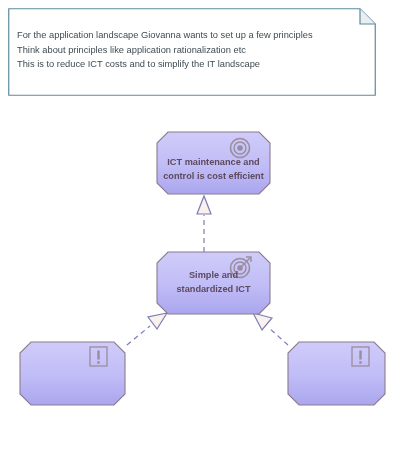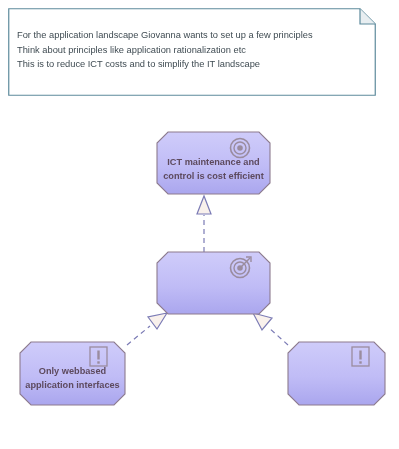--- a/index.html
+++ b/index.html
@@ -152,18 +152,18 @@
         <rect x="352" y="347" width="17" height="19" fill="none" stroke="#9a8c9e" stroke-width="1.3"></rect>
         <rect x="359.3" y="350.5" width="2.4" height="9" fill="#9a8c9e"></rect>
         <rect x="359.3" y="361.3" width="2.4" height="2.4" fill="#9a8c9e"></rect>
       </g>
     </g>
   </svg>
 
   <div class="el-label" style="left:157px; top:155px; width:113px;">ICT maintenance and
 control is cost efficient</div>
 
+  <div class="el-label" style="left:157px; top:268px; width:113px;">Simple and
+standardized ICT</div>
 
-  <div class="el-label" style="left:20px; top:364px; width:105px;">Only webbased
-application interfaces</div>
 
 
 </div>
 
 </body></html>

